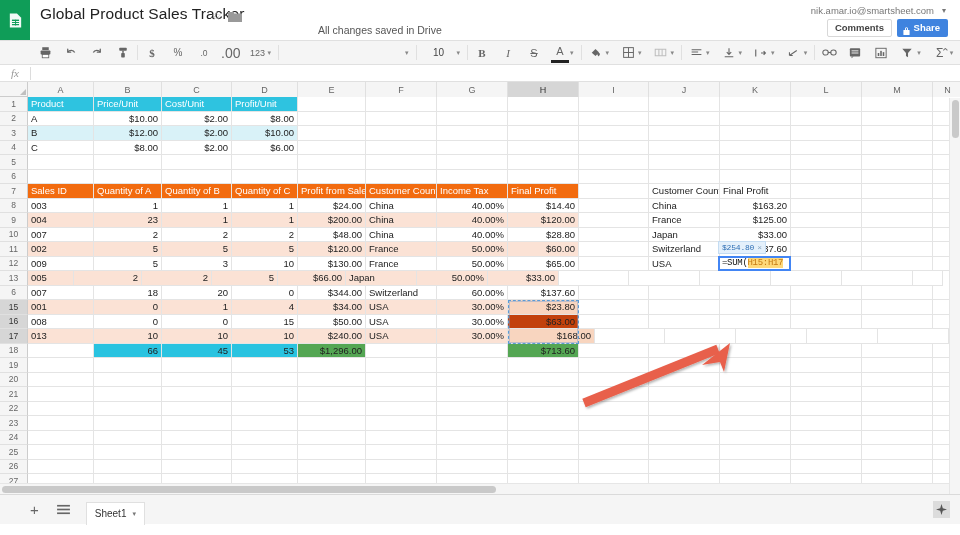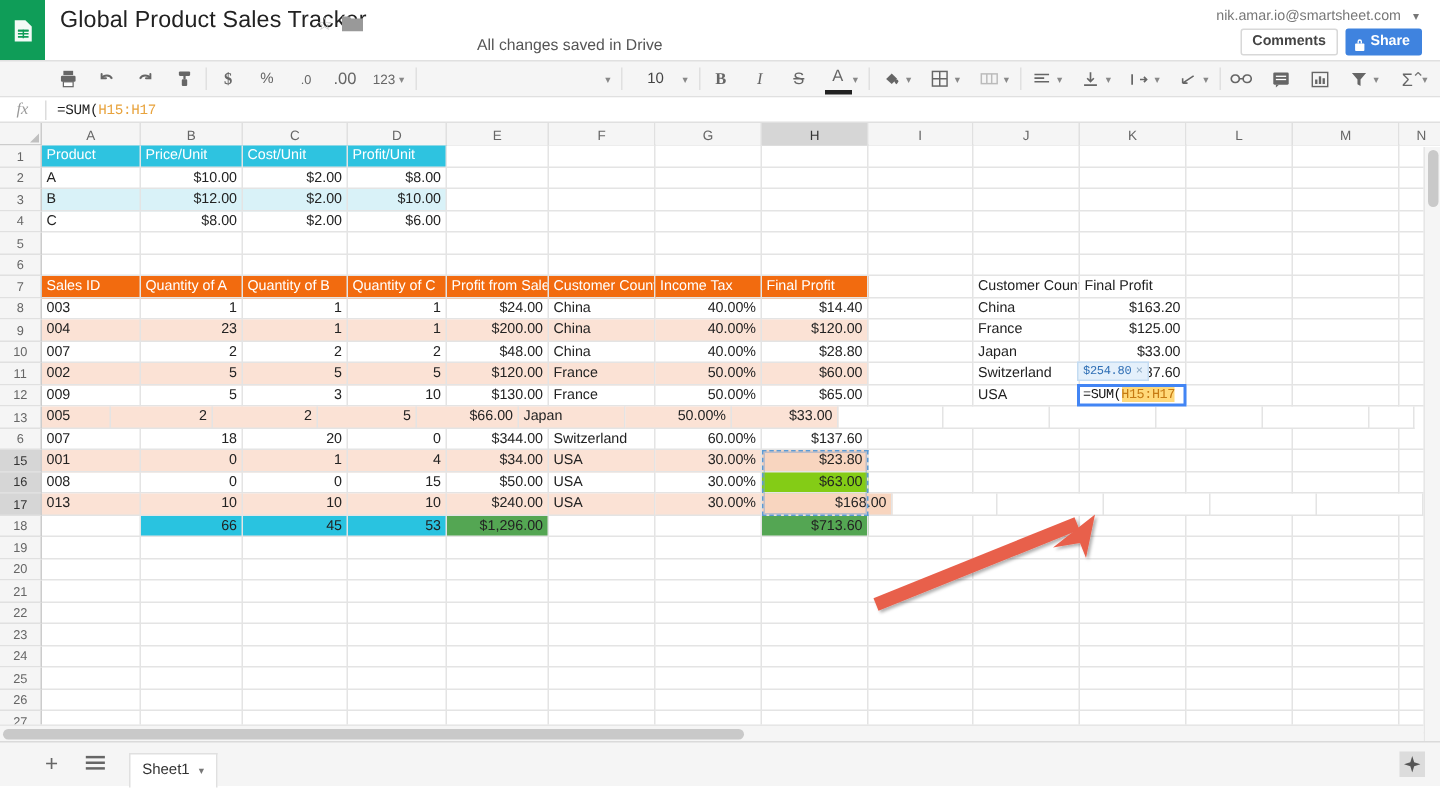--- a/index.html
+++ b/index.html
@@ -134,21 +134,21 @@
     padding: 0 3px; white-space: nowrap; overflow: hidden;
   }
   .cell.r { justify-content: flex-end; }
   .cell.hdr-cyan { background: #2ec3e0; color: #fff; }
   .cell.band-cyan { background: #d9f2f8; }
   .cell.hdr-orange { background: #f26b0f; color: #fff; }
   .cell.band-orange { background: #fbe2d5; }
   .cell.total-cyan { background: #29c3e0; }
   .cell.total-green { background: #54a653; }
   .cell.sel-range { background: #f8d5bf; }
-  .cell.sel-range-alt { background: #84cc16; }
+  .cell.sel-range-alt { background: #c2410c; }
 
   
   .sel-box {
     position: absolute; border: 1px dashed #5b9bd5; pointer-events: none;
     background: transparent; z-index: 6;
   }
   .sel-box:before {
     content: ""; position: absolute; inset: 0; border: 1px solid rgba(120,160,210,.45);
   }
 
@@ -276,21 +276,21 @@
           <rect x="5.6" y="8.5" width="4.8" height="6" rx="1"></rect>
         </svg>
     </div>
     <div class="tb-sep"></div>
     <div class="tb-item" style="font-weight:bold;font-family:'Liberation Serif',serif;font-size:11px">$</div>
     <div class="tb-gap"></div>
     <div class="tb-item" style="font-size:10px">%</div>
     <div class="tb-gap"></div>
     <div class="tb-item" style="font-size:8.5px">.0</div>
     <div class="tb-gap"></div>
-    <div class="tb-item" style="font-size:11px">.00</div>
+    <div class="tb-item" style="font-size:14px">.00</div>
     <div class="tb-gap"></div>
     <div class="tb-item" style="font-size:9px">123</div>
     <span class="tb-caret">▾</span>
     <div class="tb-sep"></div>
     <div class="tb-font"></div>
     <span class="tb-caret">▾</span>
     <div class="tb-sep"></div>
     <div class="tb-size">10</div>
     <span class="tb-caret">▾</span>
     <div class="tb-sep"></div>
@@ -389,21 +389,20 @@
     <span class="tb-caret">▾</span>
     <div class="tb-gap"></div>
     <div class="tb-item" style="font-size:12px">Σ</div>
     <span class="tb-caret">▾</span>
     <div class="tb-collapse">⌃</div>
   </div>
 
   <div class="fbar">
     <div class="fx">fx</div>
     <div class="fbar-div"></div>
-    <div class="fbar-input"><span>=SUM(</span><span class="ref">H15:H17</span></div>
   </div>
 
   <div class="grid-wrap">
     <div class="corner"></div>
     <div class="colhead-row" id="colheads">
         <div class="colhead" style="width: 66px;">A</div>
         <div class="colhead" style="width: 68px;">B</div>
         <div class="colhead" style="width: 70px;">C</div>
         <div class="colhead" style="width: 66px;">D</div>
         <div class="colhead" style="width: 68px;">E</div>

